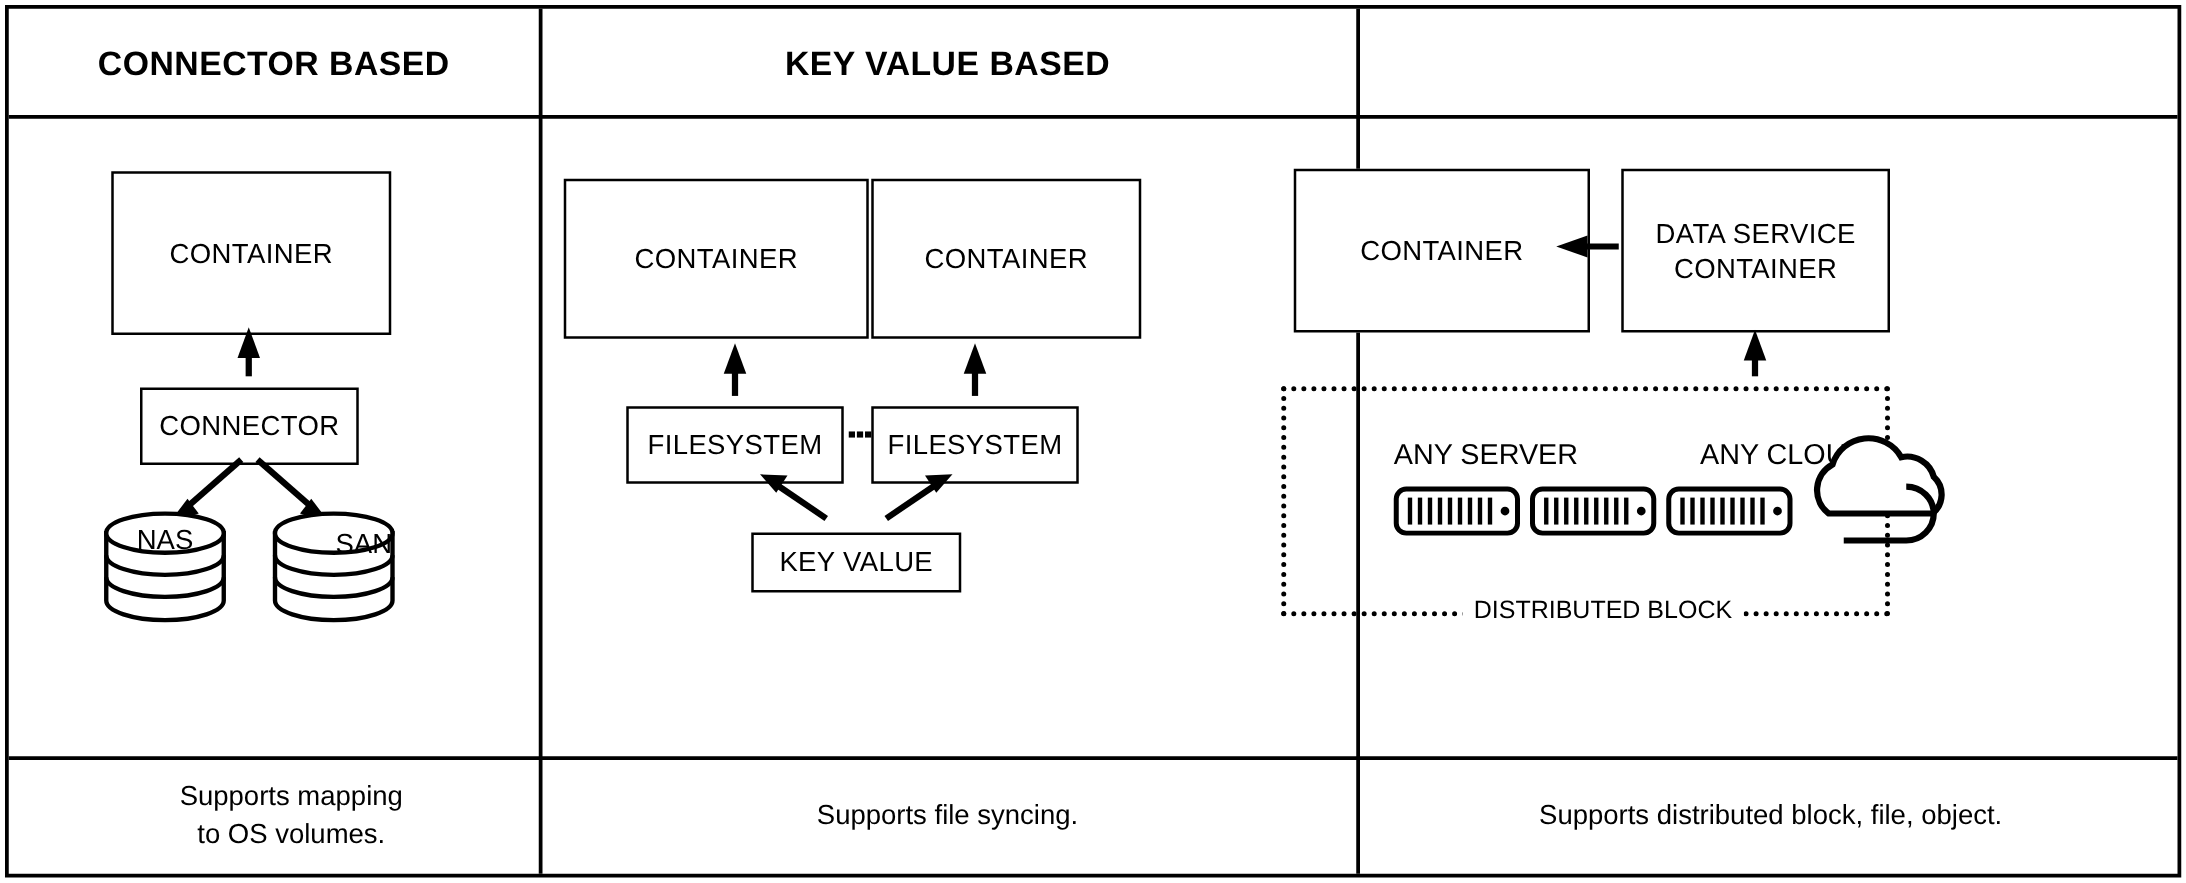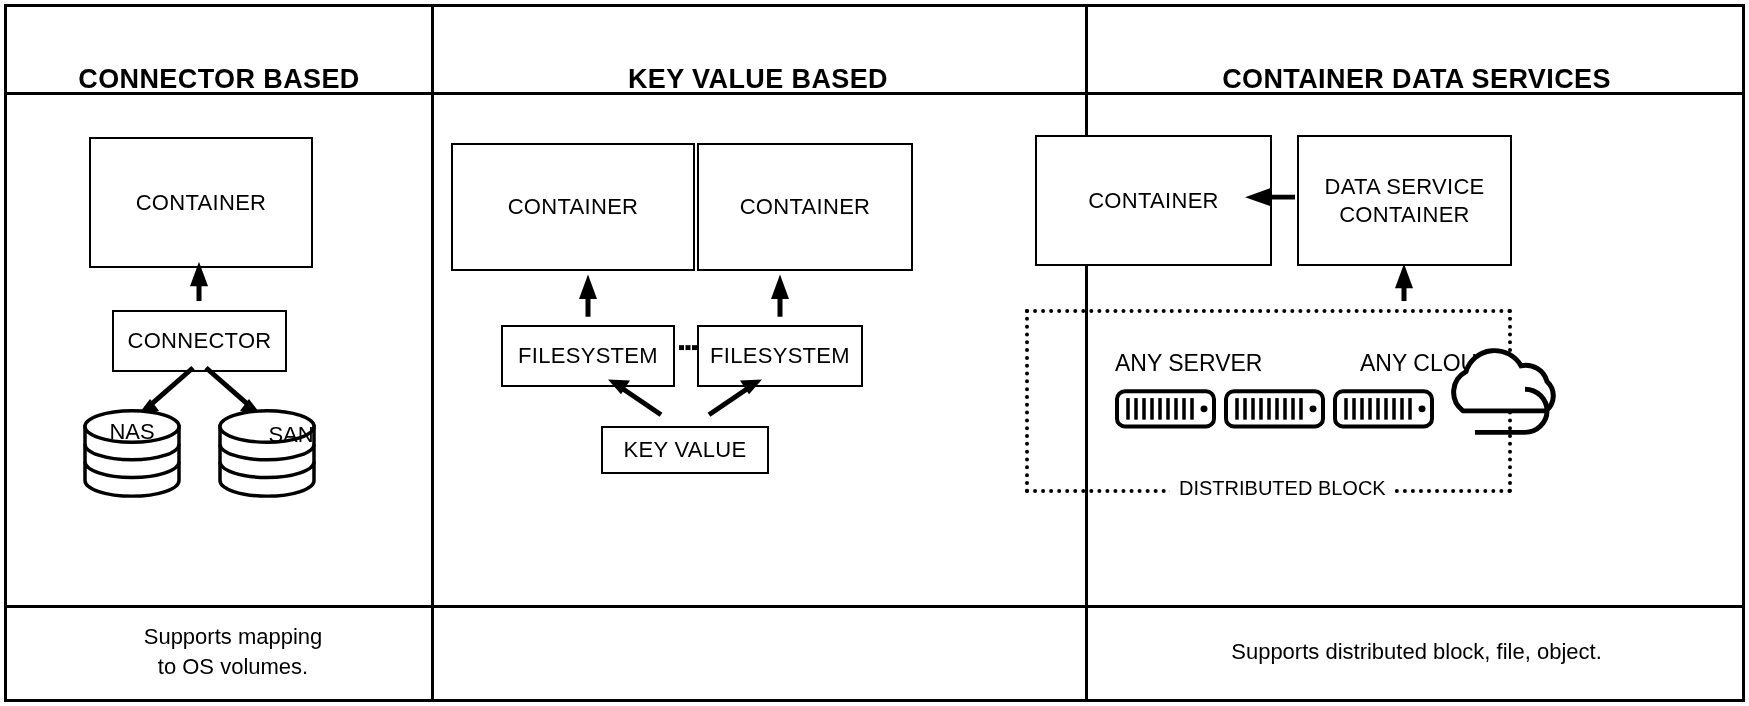--- a/index.html
+++ b/index.html
@@ -11,21 +11,21 @@
   .grid{position:absolute;left:4px;top:4px;width:1741px;height:698px;border:3px solid #000;box-sizing:border-box;}
   .vline{position:absolute;top:0;width:0;border-left:3px solid #000;height:100%;}
   .hline{position:absolute;left:0;width:100%;height:0;border-top:3px solid #000;}
 
   .col{position:absolute;top:0;height:100%;}
   .c1{left:0;width:424px;}
   .c2{left:424px;width:654px;}
   .c3{left:1078px;width:663px;}
 
   
-  .hdr{position:absolute;top:0;height:88px;width:100%;display:flex;align-items:flex-end;justify-content:center;}
+  .hdr{position:absolute;top:0;height:88px;width:100%;display:flex;align-items:center;justify-content:center;}
   .hdr span{font-size:27px;font-weight:bold;letter-spacing:.4px;}
 
   
   .ftr{position:absolute;bottom:0;height:94px;width:100%;display:flex;align-items:center;justify-content:center;text-align:center;}
   .ftr span{font-size:22px;line-height:30px;font-weight:400;}
 
   
   .box{position:absolute;border:2.5px solid #000;box-sizing:border-box;background:#fff;
        display:flex;align-items:center;justify-content:center;text-align:center;}
   .box span{font-size:22px;line-height:28px;letter-spacing:.3px;}
@@ -139,26 +139,26 @@
           <rect x="261" y="345" width="5" height="5"></rect>
         </g>
 
         <line x1="230" y1="416" x2="191" y2="389" stroke="#000" stroke-width="5"></line>
         <polygon points="177,380 199,381 190,395" fill="#000"></polygon>
 
         <line x1="278" y1="416" x2="317" y2="389" stroke="#000" stroke-width="5"></line>
         <polygon points="331,380 309,381 318,395" fill="#000"></polygon>
       </svg>
 
+      <div class="ftr">
+        <span style="white-space:pre-line;">Supports file syncing.</span>
+      </div>
     </div>
 
     <div class="col c3">
-      <div class="hdr">
-        <span>CONTAINER DATA SERVICES</span>
-      </div>
 
       <div class="box" style="left:-50px;top:128px;width:237px;height:131px;">
         <span>CONTAINER</span>
       </div>
 
       <div class="box" style="left:212px;top:128px;width:215px;height:131px;">
         <span style="white-space:pre-line;">DATA SERVICE
 CONTAINER</span>
       </div>
 

